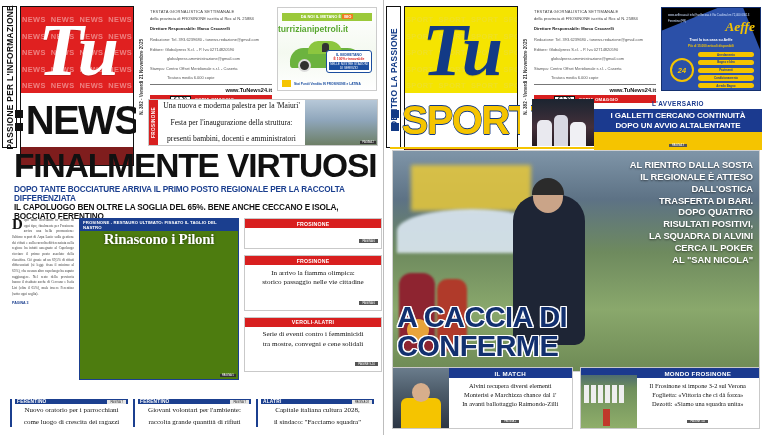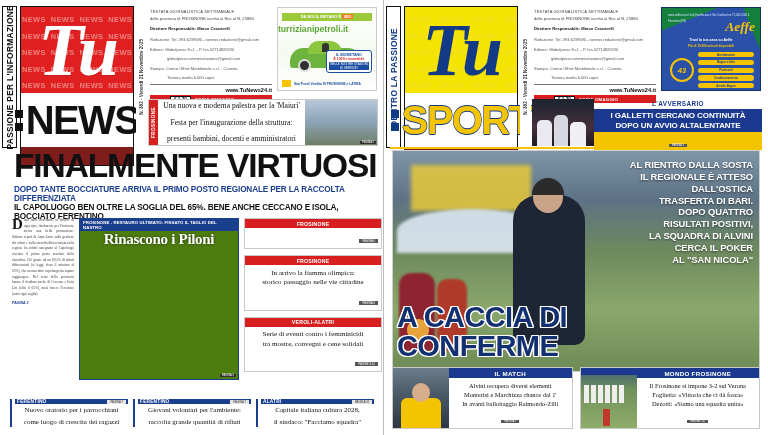--- a/index.html
+++ b/index.html
@@ -130,21 +130,21 @@
 
   
   .botstrip { position:absolute; left:10px; bottom:8px; width:364px; display:flex; gap:5px; }
   .bcell { flex:1; border-left:2.5px solid #1b3f8f; padding-left:3px; }
   .bcell .hdr { display:flex; align-items:center; justify-content:space-between; background:#1b3f8f; padding:0 2px; }
   .bcell .hdr b { color:#fff; font-size:4.8px; font-weight:700; letter-spacing:.2px; }
   .bcell .hdr i { font-style:normal; background:#e6e6e6; color:#333; font-size:2.8px; padding:0 3px; }
   .bcell p { font-family:"Liberation Serif",serif; font-size:7px; color:#111; line-height:1.34; text-align:center; margin-top:2px; }
 
   
-  .ad2 { position:absolute; left:277px; top:7px; width:100px; height:84px; background:#15803d; overflow:hidden; border:.8px solid #14306f;}
+  .ad2 { position:absolute; left:277px; top:7px; width:100px; height:84px; background:#000000; overflow:hidden; border:.8px solid #14306f;}
   .ad2 .tri { position:absolute; left:-20px; bottom:-24px; width:120px; height:96px; background:#2b50a8; transform:rotate(-22deg); }
   .ad2 .brand { position:absolute; right:5px; top:11px; font-size:13.5px; font-weight:700; color:#f5c400; font-style:italic; font-family:"Liberation Serif",serif;}
   .ad2 .l1 { position:absolute; left:6px; top:5px; font-size:2.8px; color:#cfe0ff; line-height:2.1; }
   .ad2 .l2 { position:absolute; left:0; right:0; top:30px; text-align:center; font-size:3.6px; font-weight:700; color:#fff; }
   .ad2 .l3 { position:absolute; left:0; right:0; top:36px; text-align:center; font-size:3.1px; font-weight:700; color:#f5c400; }
   .ad2 .pills { position:absolute; right:6px; top:44px; width:56px; display:flex; flex-direction:column; gap:2.4px; align-items:flex-end;}
   .ad2 .pills div { background:#f5c400; color:#1b3a8f; font-size:2.9px; font-weight:700; padding:.7px 4px; border-radius:5px; width:100%; text-align:center;}
   .ad2 .circ { position:absolute; left:8px; bottom:8px; width:24px; height:24px; border:2px solid #f5c400; border-radius:50%;
                color:#f5c400; font-size:7.5px; font-weight:700; display:flex; align-items:center; justify-content:center; font-style:italic;}
 
@@ -421,21 +421,21 @@
       <div class="l3">Più di 15.000 articoli disponibili</div>
       <div class="pills">
         <div>Arredamento</div>
         <div>Bagno e Idro</div>
         <div>Pavimenti</div>
         <div>Condizionamento</div>
         <div>Arredo Bagno</div>
         <div>Illuminazione</div>
 
       </div>
-      <div class="circ">43</div>
+      <div class="circ">24</div>
     </div>
 
     <div class="advbox">
       <div class="ph">
         <div class="p1"></div>
           <div class="p2"></div>
           <div class="p3"></div>
       </div>
       <div class="rt">
         <div class="av">L'AVVERSARIO</div>

